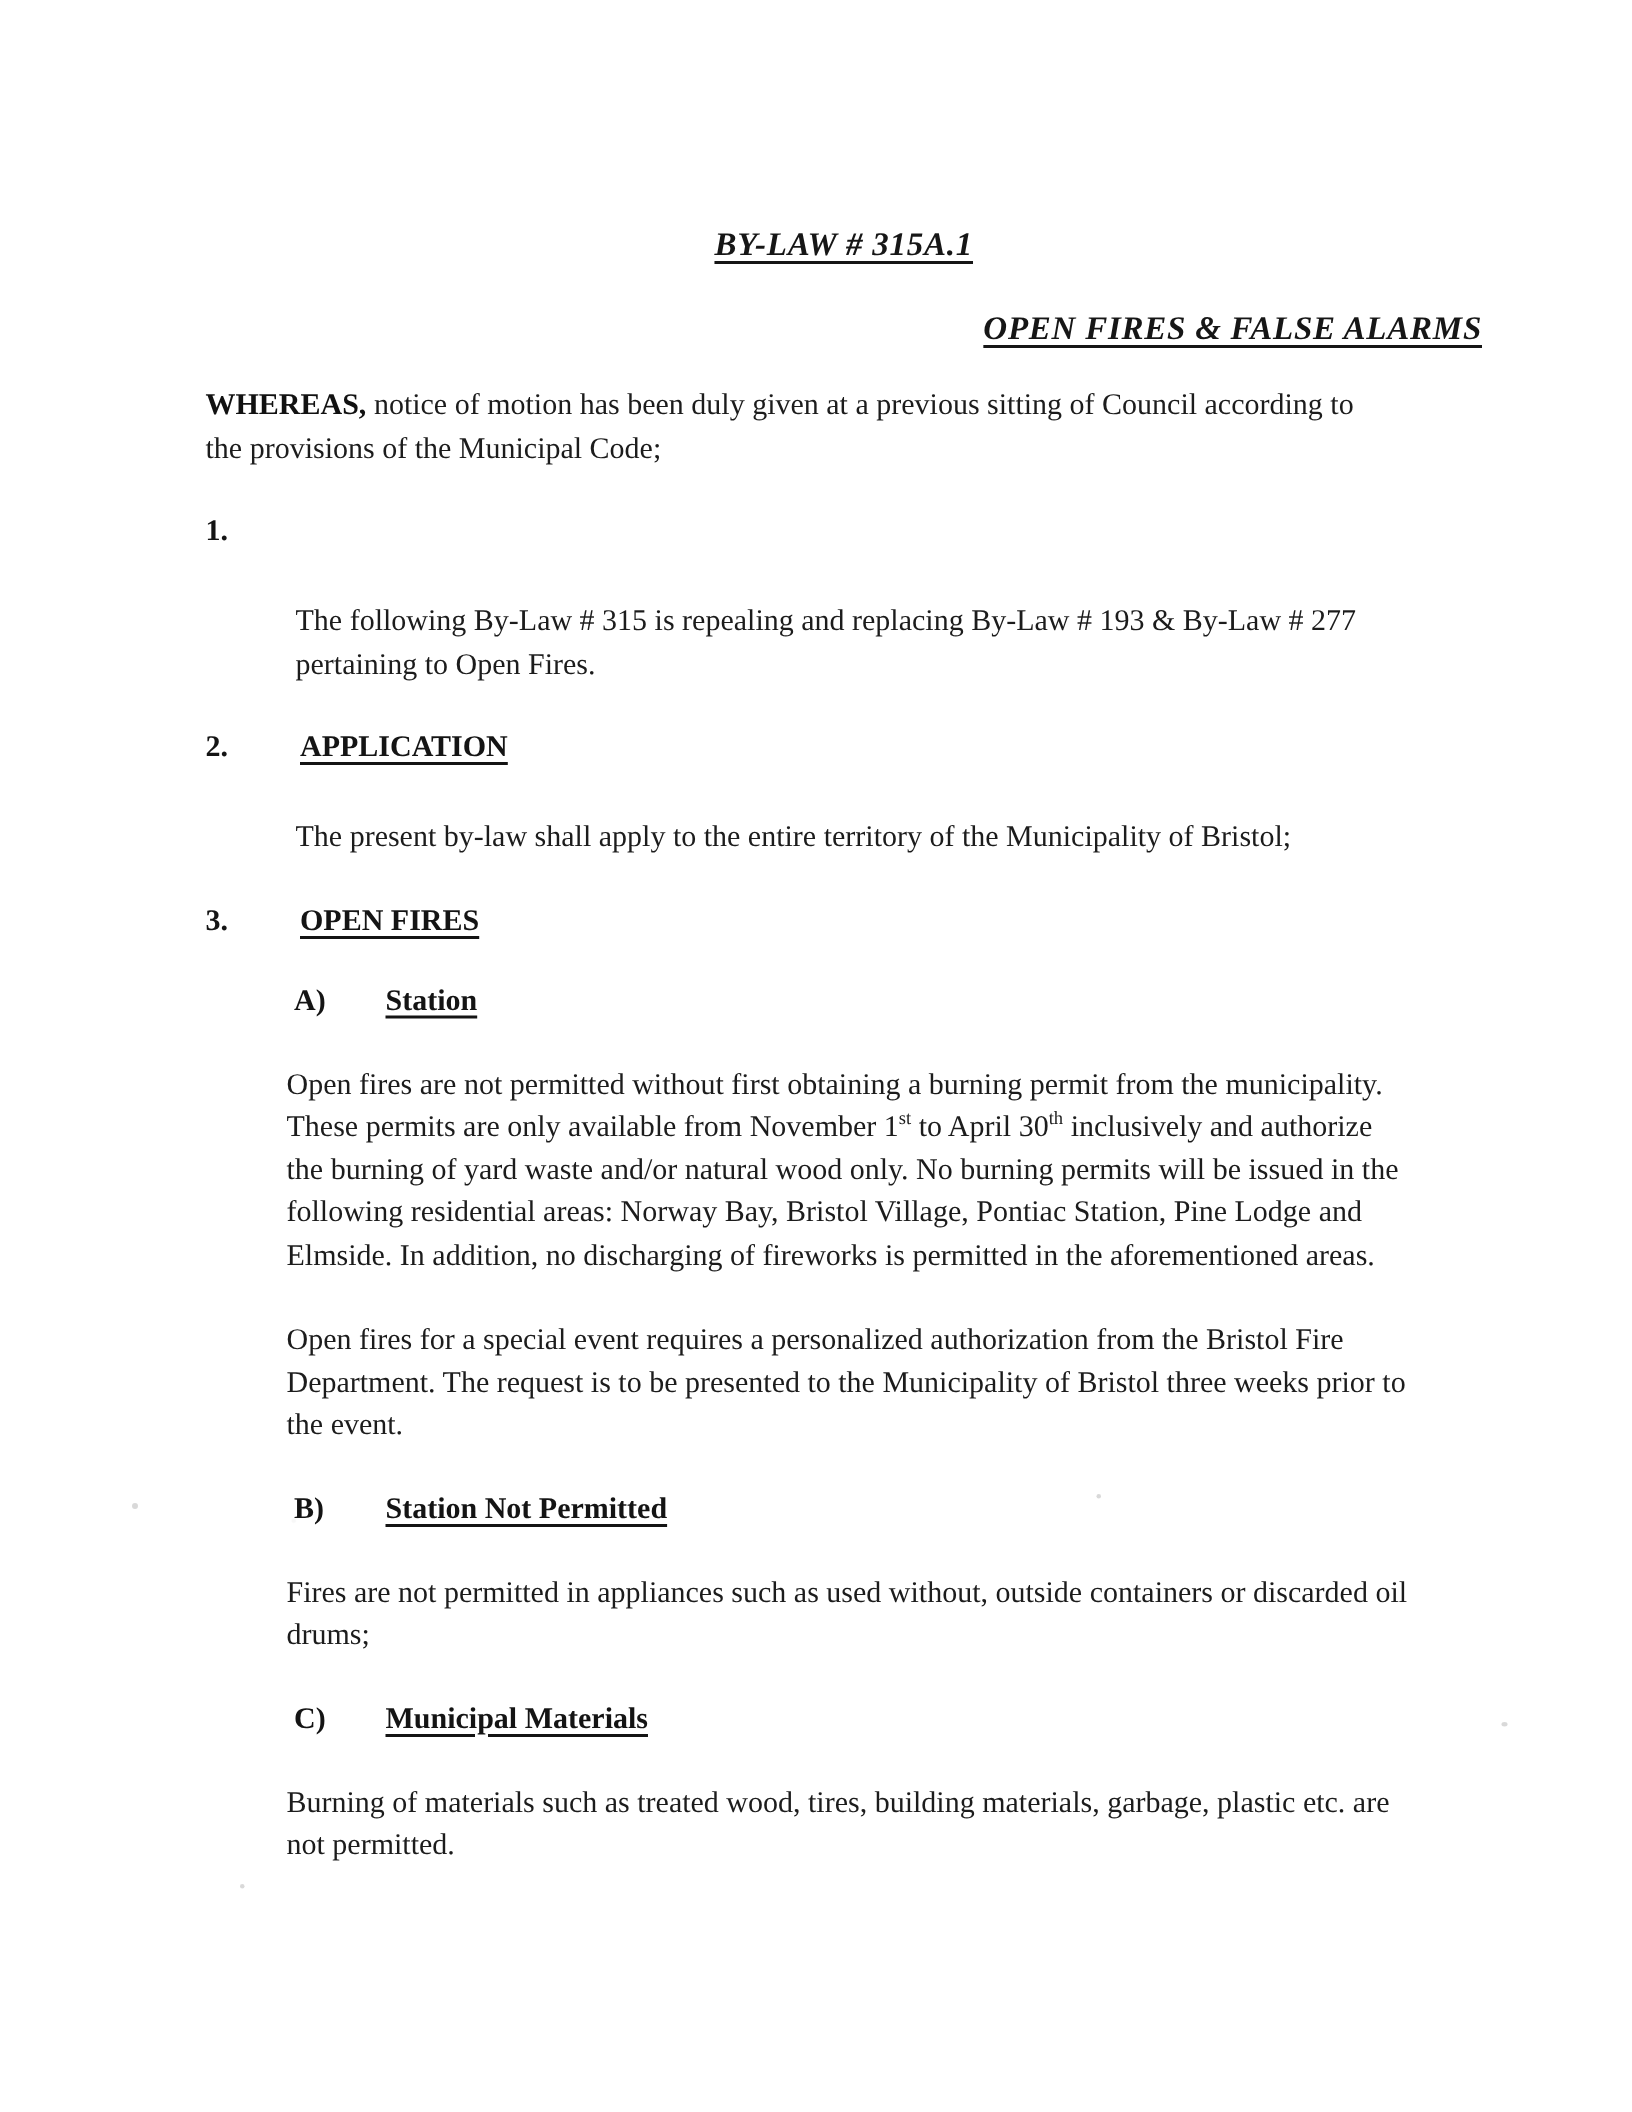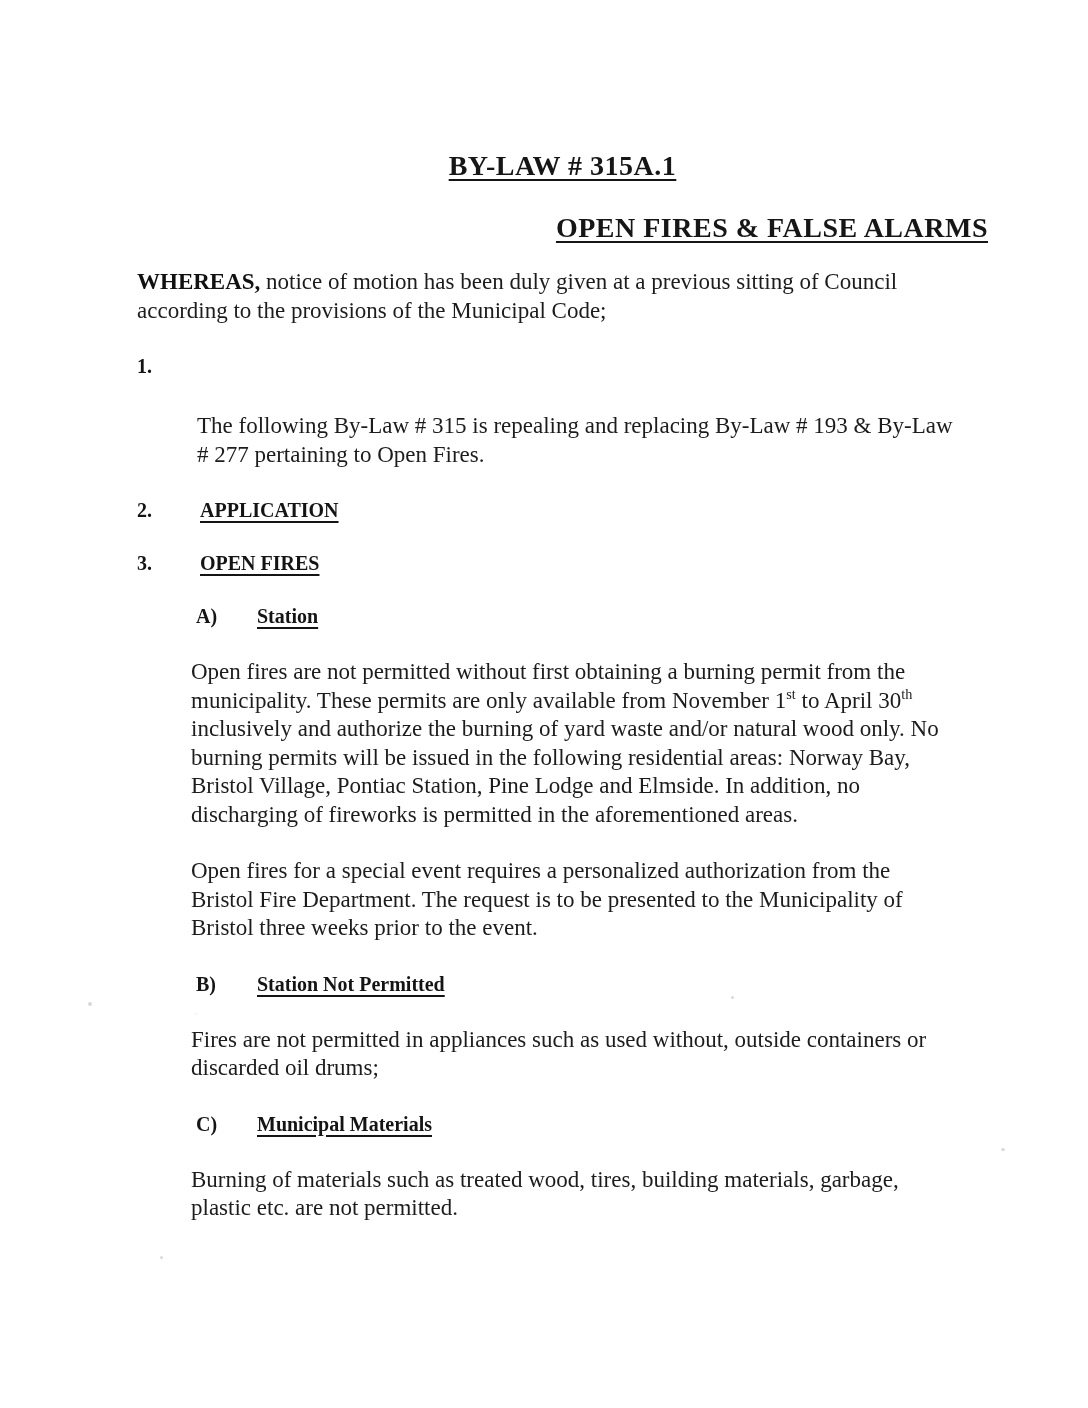--- a/index.html
+++ b/index.html
@@ -20,33 +20,34 @@
     inset: 0;
     padding: 150px 100px 0 137px;
     box-sizing: border-box;
     background:
       radial-gradient(circle at 18% 72%, rgba(0,0,0,0.03) 0 1px, transparent 2px),
       #ffffff;
   }
   .doc-title, .doc-subtitle {
     text-align: center;
     font-weight: bold;
-    font-size: 28px;
+    font-size: 22px;
     letter-spacing: 0.5px;
     margin: 0 0 30px 0;
     color: #161616;
+    font-style: italic;
   }
   .doc-title span, .doc-subtitle span {
     text-decoration: underline;
     text-decoration-thickness: 2px;
     text-underline-offset: 4px;
   }
   .doc-subtitle { margin-bottom: 24px; text-align: right; }
   p {
-    font-size: 23px;
+    font-size: 20px;
     line-height: 28.5px;
     margin: 0 0 27px 0;
   }
   .preamble { max-width: 792px; }
   .preamble b { color: #111; }
   .sec-row {
     display: flex;
     align-items: baseline;
     margin: 0 0 25px 0;
     font-size: 20px;
@@ -100,20 +101,21 @@
       <span class="sec-num">1.</span>
     </div>
     <p class="indent-1">The following By-Law # 315 is repealing and replacing By-Law # 193 &amp; By-Law # 277 pertaining to Open Fires.</p>
   </section>
 
   <section>
     <div class="sec-row">
       <span class="sec-num">2.</span>
       <span class="sec-heading">APPLICATION</span>
     </div>
+    <p class="indent-1">The present by-law shall apply to the entire territory of the Municipality of Bristol;</p>
   </section>
 
   <section>
     <div class="sec-row">
       <span class="sec-num">3.</span>
       <span class="sec-heading">OPEN FIRES</span>
     </div>
 
     <div class="sub-row">
       <span class="sub-letter">A)</span>

